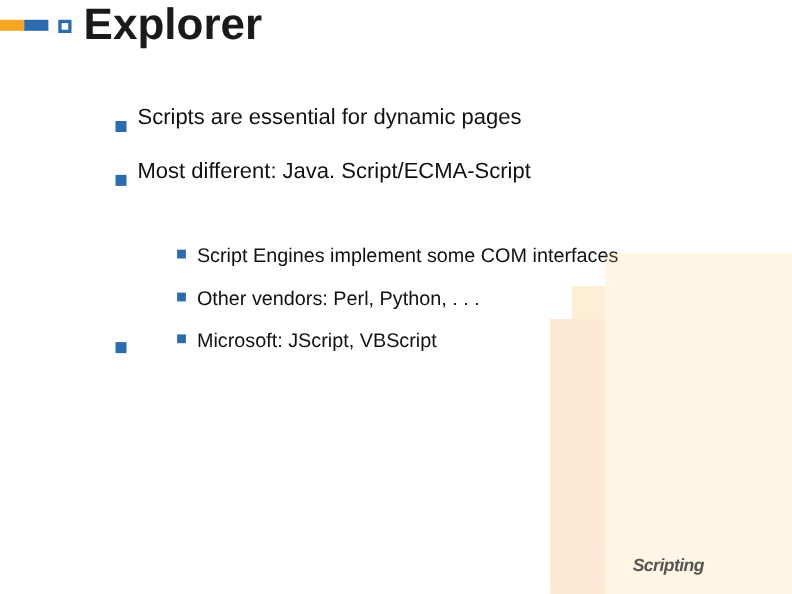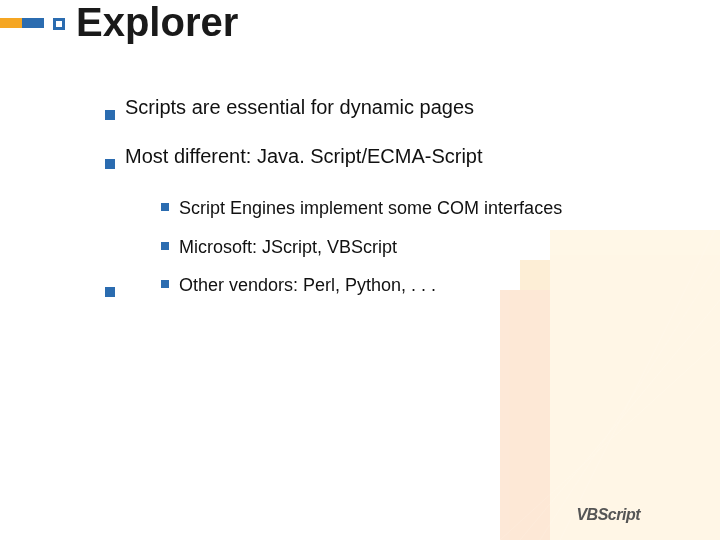--- a/index.html
+++ b/index.html
@@ -57,21 +57,21 @@
     flex-shrink: 0;
     margin-top: 7px;
     margin-right: 10px;
   }
   .item-text {
     font-size: 20px;
     color: #111;
     line-height: 1.25;
   }
   .sub {
-    margin-top: 4px;
+    margin-top: 28px;
     margin-left: 36px;
   }
   .sub-item {
     display: flex;
     align-items: flex-start;
     margin-bottom: 16px;
   }
   .sub-item:last-child { margin-bottom: 0; }
   .sq-sm {
     width: 8px;
@@ -130,25 +130,25 @@
   <div class="item">
     <div class="sq"></div>
     <div style="flex:1">
       <div class="sub">
         <div class="sub-item">
           <div class="sq-sm"></div>
           <div class="sub-text">Script Engines implement some COM interfaces</div>
         </div>
         <div class="sub-item">
           <div class="sq-sm"></div>
-          <div class="sub-text">Microsoft: JScript, VBScript</div>
+          <div class="sub-text">Other vendors: Perl, Python, . . .</div>
         </div>
         <div class="sub-item">
           <div class="sq-sm"></div>
-          <div class="sub-text">Other vendors: Perl, Python, . . .</div>
+          <div class="sub-text">Microsoft: JScript, VBScript</div>
         </div>
       </div>
     </div>
   </div>
 
 </div>
 
 <svg class="bg-art" viewBox="0 0 260 320" xmlns="http://www.w3.org/2000/svg">
   <g opacity="0.18">
     <rect x="60" y="40" width="200" height="290" fill="#f5a623"></rect>
@@ -156,13 +156,13 @@
     <rect x="90" y="10" width="180" height="320" fill="#ffd27a"></rect>
   </g>
   <g opacity="0.10">
     <line x1="260" y1="0" x2="100" y2="320" stroke="#fff" stroke-width="1"></line>
     <line x1="260" y1="40" x2="80" y2="320" stroke="#fff" stroke-width="1"></line>
     <line x1="260" y1="80" x2="60" y2="320" stroke="#fff" stroke-width="1"></line>
     <line x1="260" y1="120" x2="40" y2="320" stroke="#fff" stroke-width="1"></line>
   </g>
 </svg>
 
-<div class="logo">VBScript</div>
+<div class="logo">Scripting</div>
 
 </body></html>

